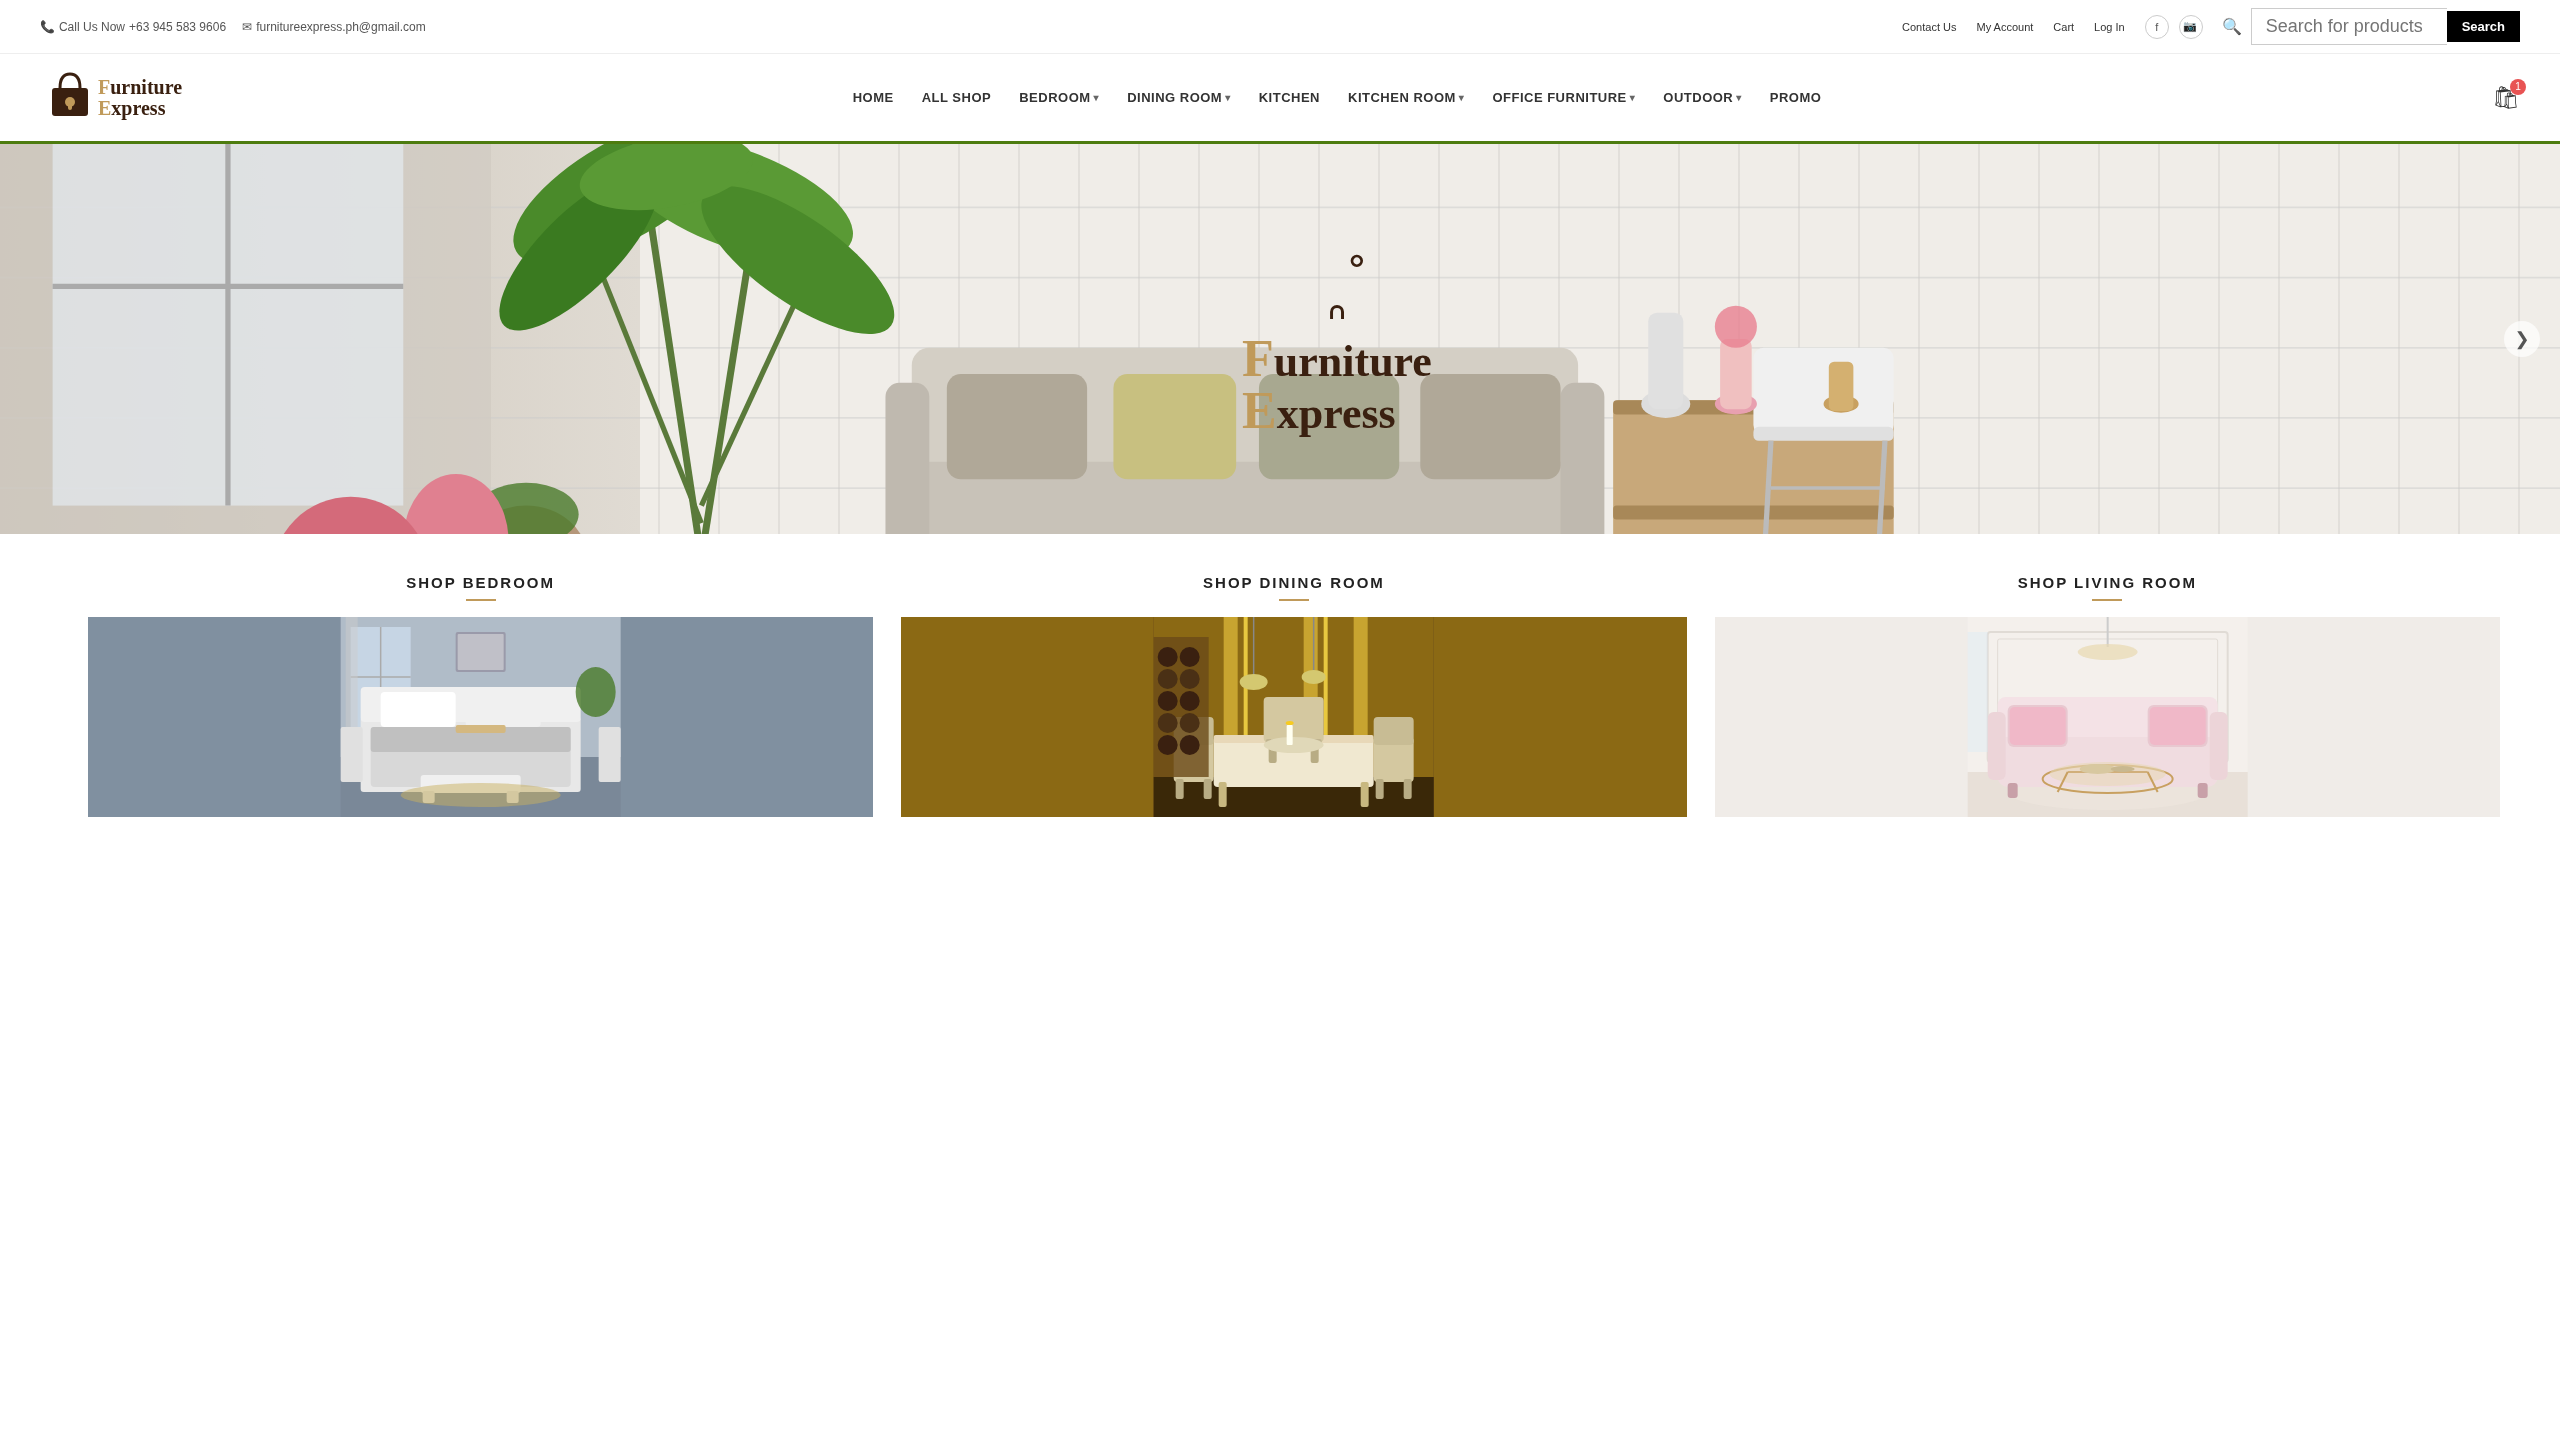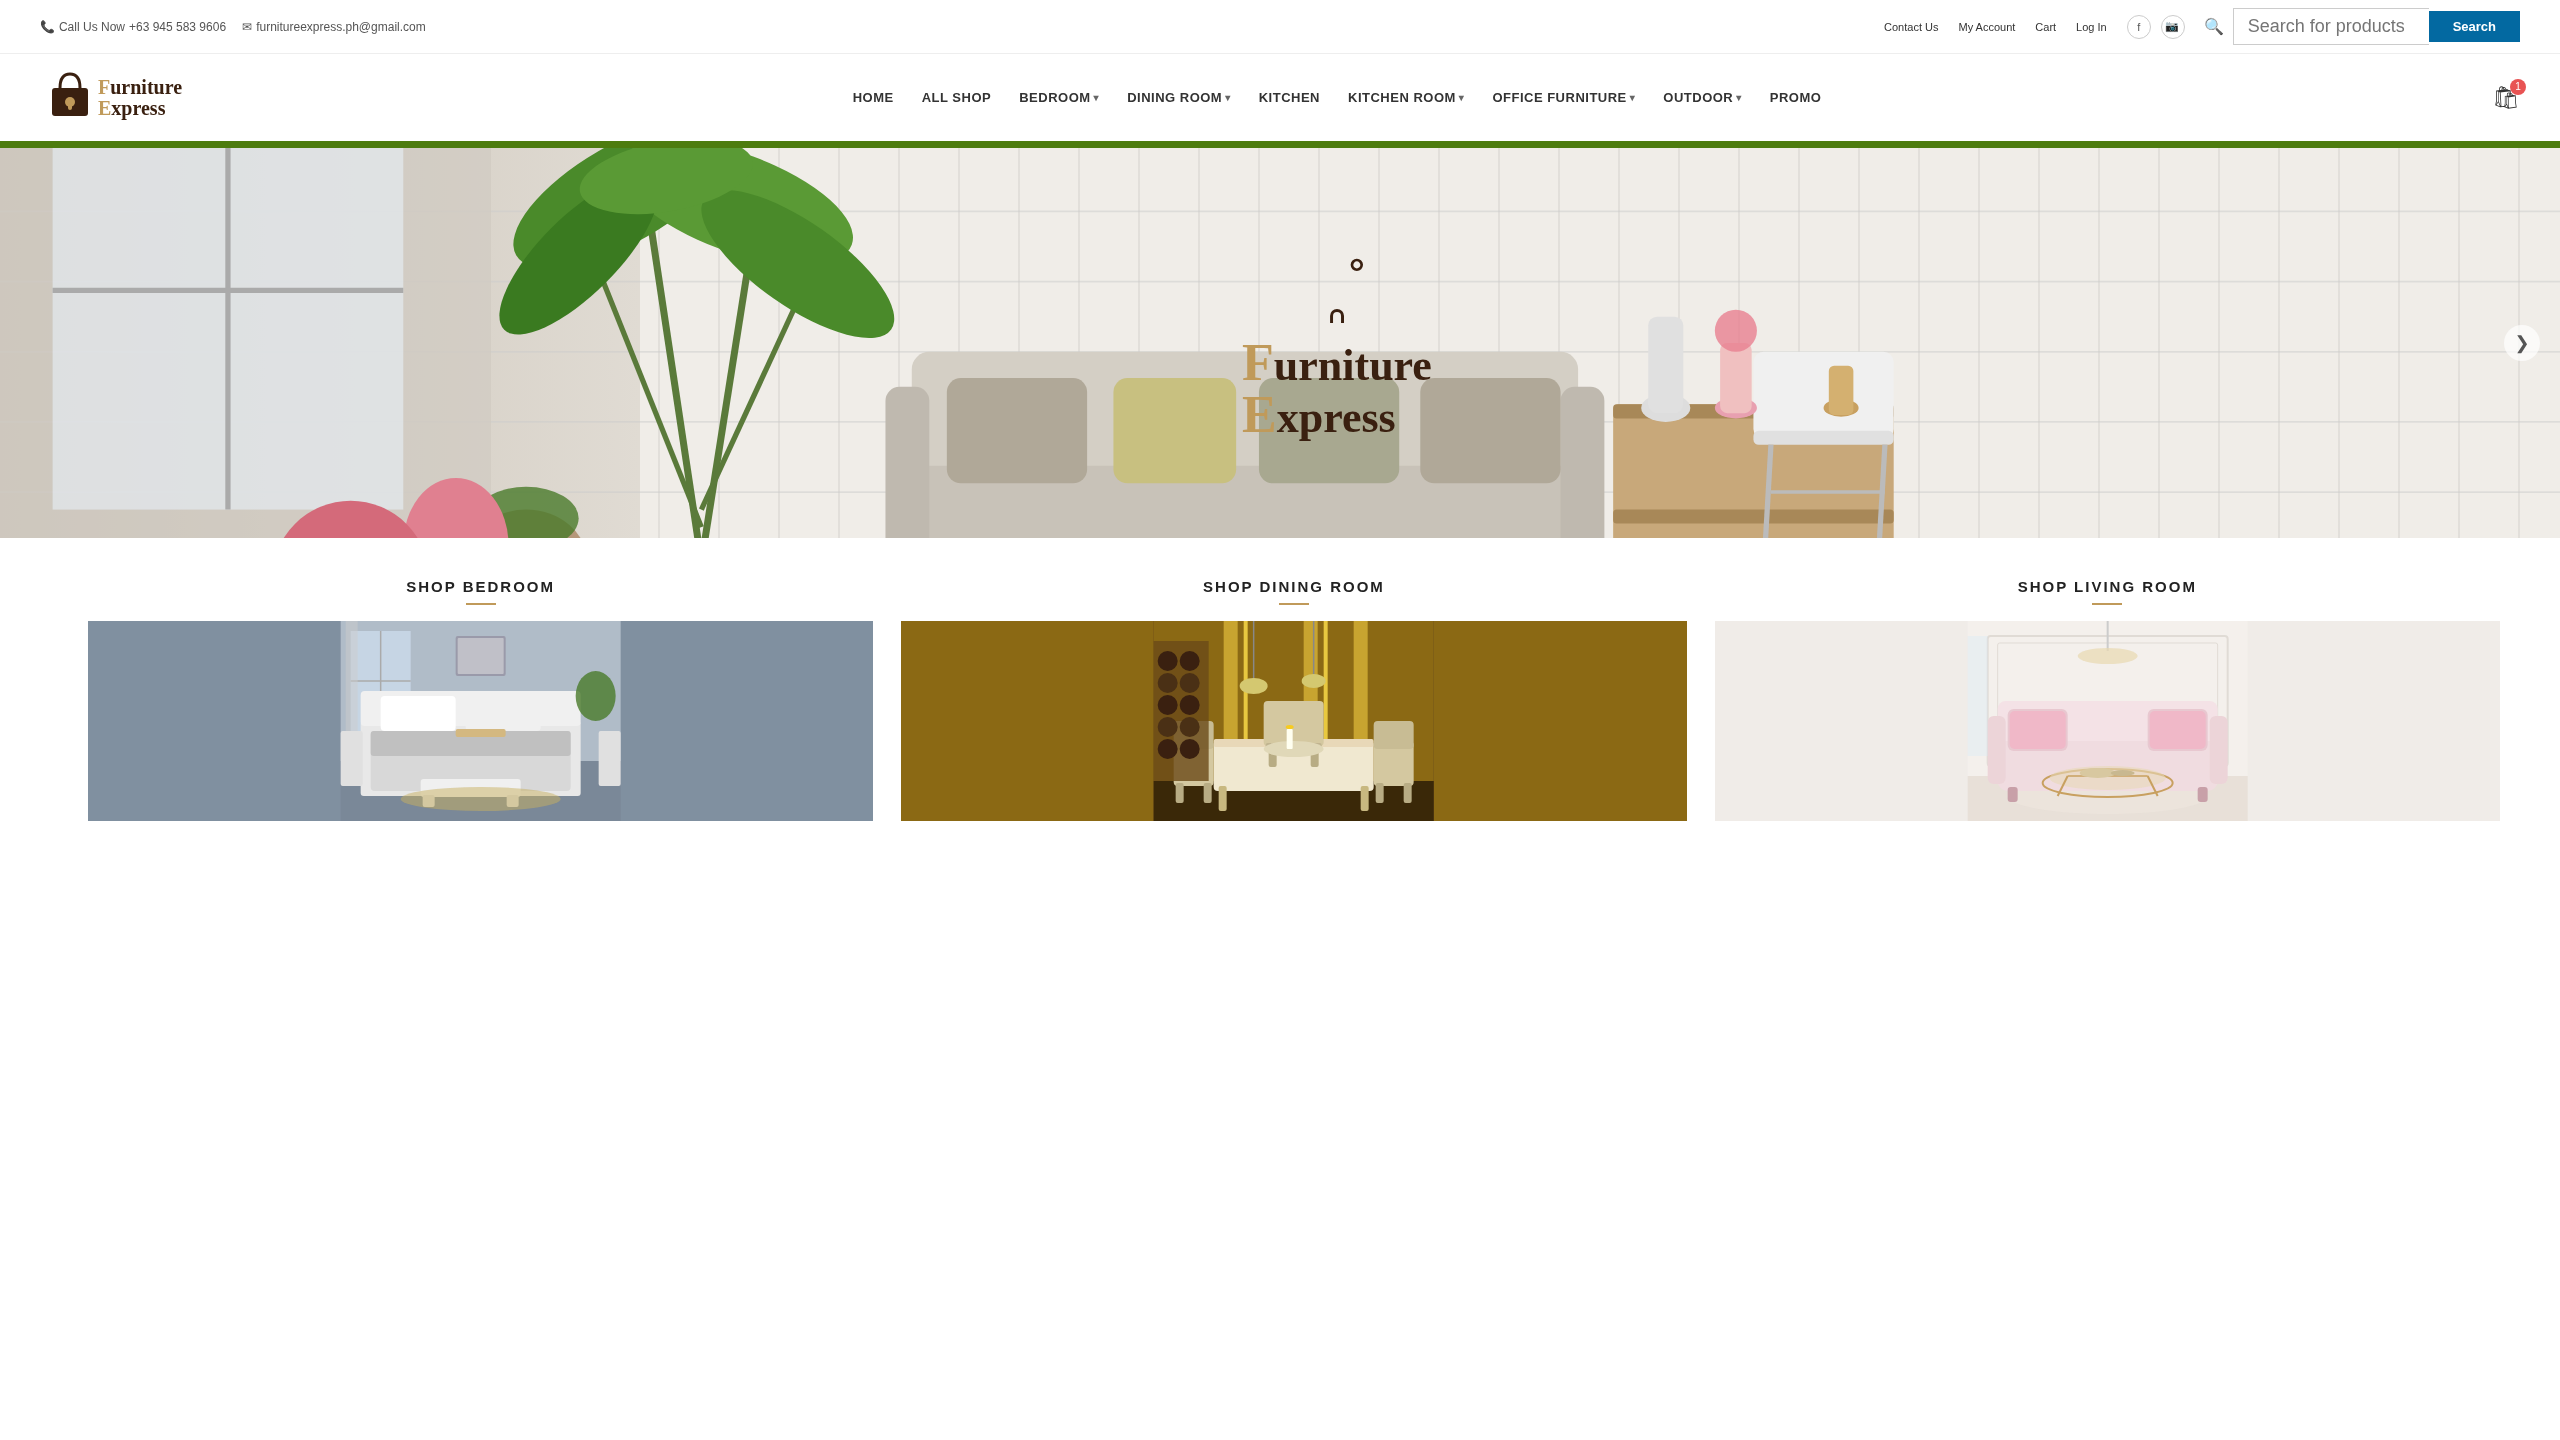--- a/index.html
+++ b/index.html
@@ -28,38 +28,38 @@
     .search-input {
       padding: 7px 14px;
       border: 1px solid #ccc;
       border-right: none;
       outline: none;
       font-size: 18px;
       width: 196px;
       color: #aaa;
     }
     .search-btn {
-      background: #0369a1;
+      background: #000000;
       color: #fff;
       border: none;
-      padding: 8px 24px;
+      padding: 8px 15px;
       cursor: pointer;
       font-size: 13px;
       font-weight: bold;
     }
     .search-icon-top { font-size: 16px; cursor: pointer; color: #333; margin-right: 8px; }
 
     
     .header {
       padding: 12px 40px;
       display: flex;
       align-items: center;
       justify-content: space-between;
       background: #fff;
-      border-bottom: 7px solid #4d7c0f;
+      border-bottom: 3px solid #4d7c0f;
     }
     .logo {
       display: flex;
       align-items: center;
       gap: 8px;
       text-decoration: none;
       cursor: pointer;
     }
 
     nav { display: flex; align-items: center; gap: 28px; }

